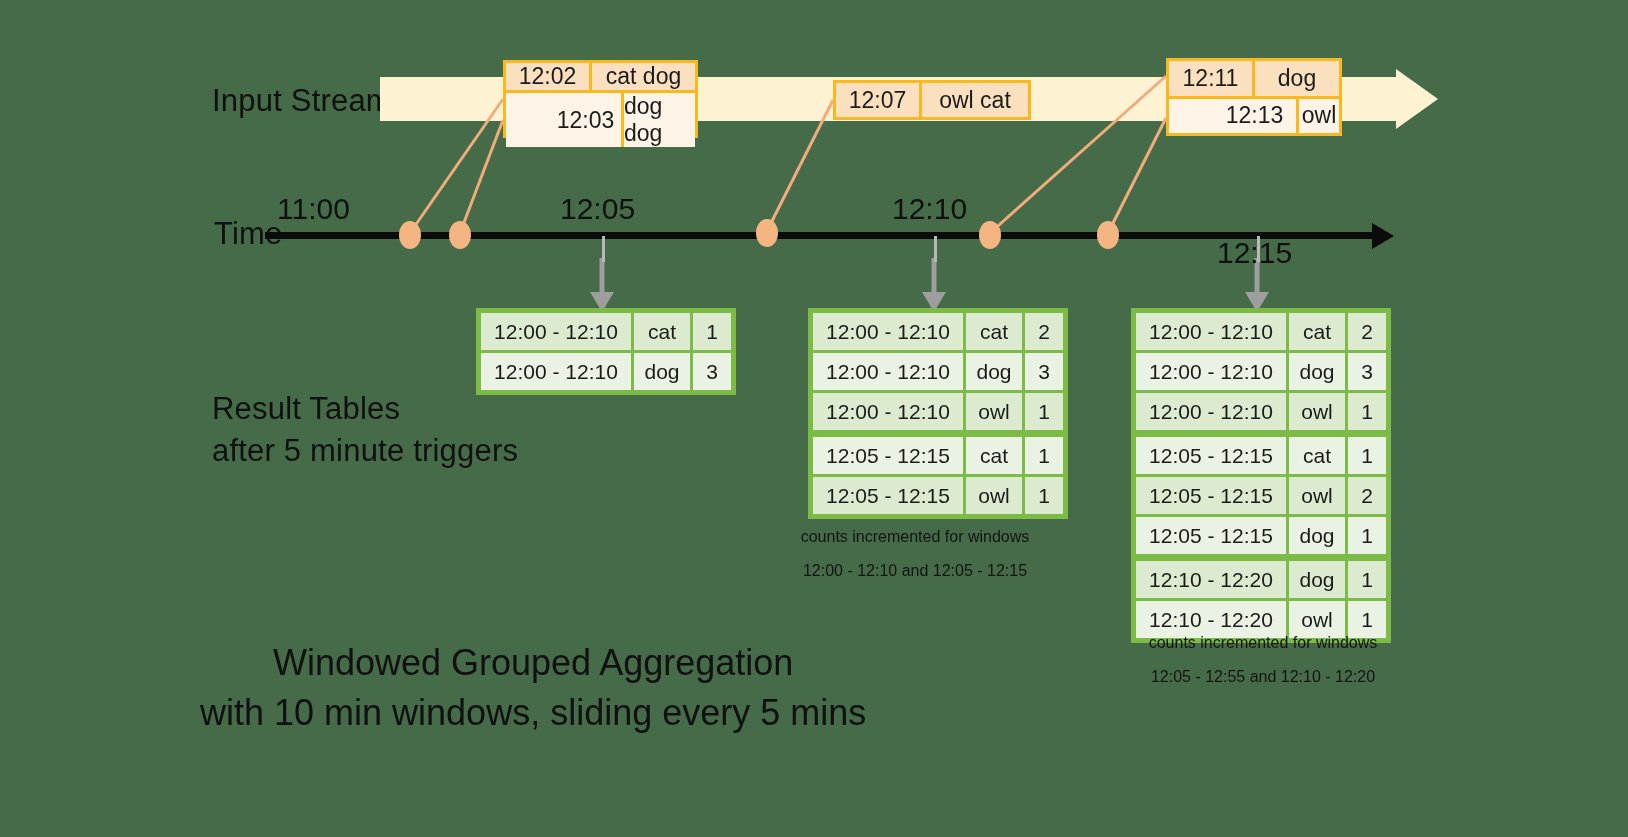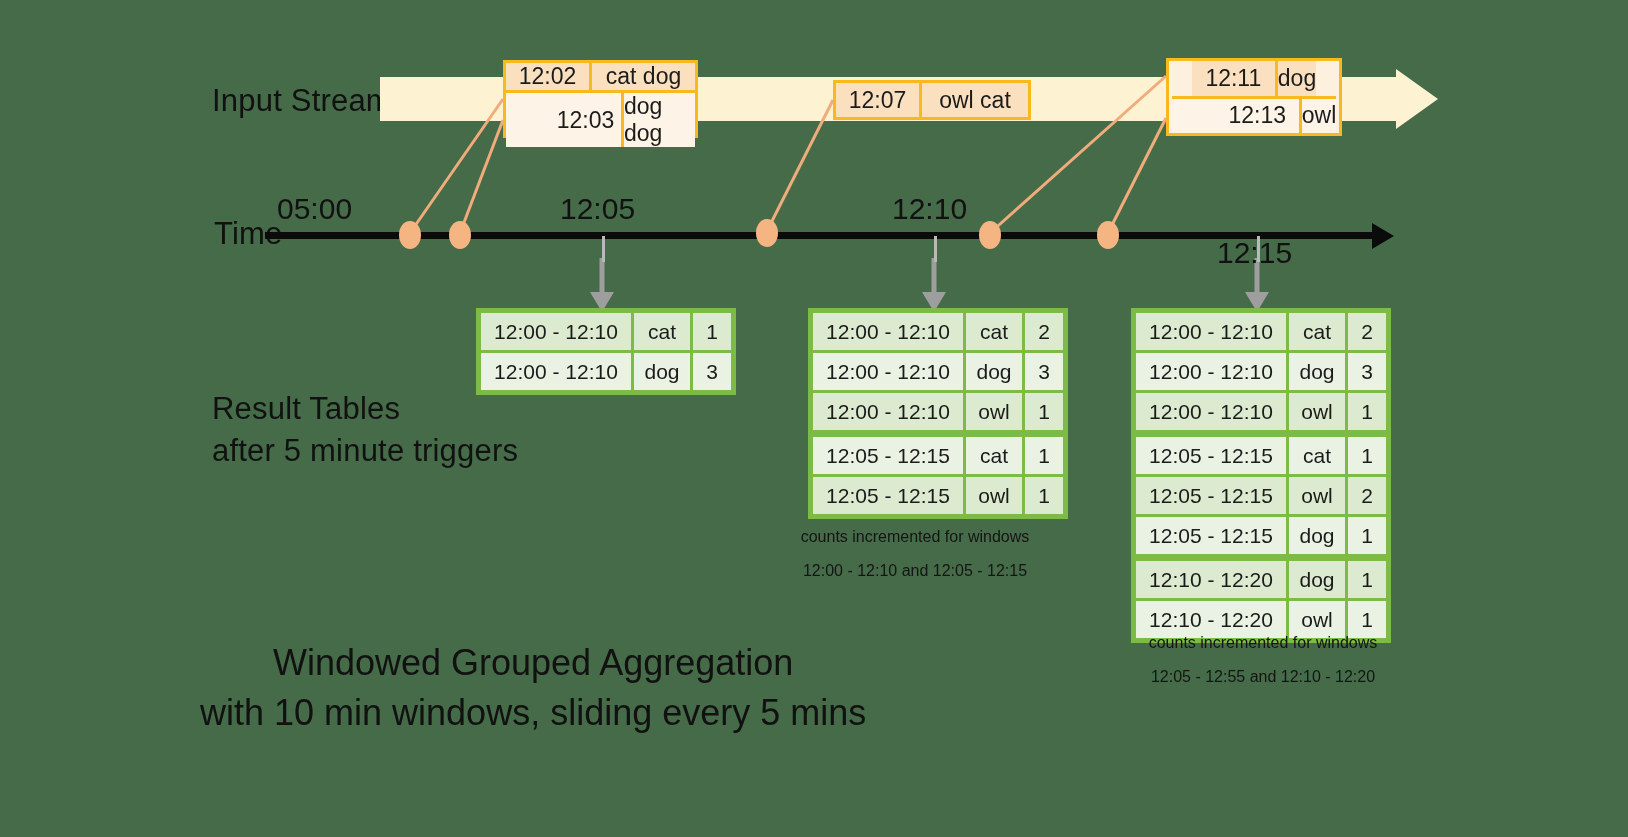--- a/index.html
+++ b/index.html
@@ -152,21 +152,21 @@
     </div>
   </div>
 
   <div class="evt" style="left:833px;top:80px;width:198px;height:40px;">
     <div class="evt-row tone-a">
       <div class="evt-cell time">12:07</div>
       <div class="evt-cell val">owl cat</div>
     </div>
   </div>
 
-  <div class="evt" style="left:1166px;top:58px;width:176px;height:78px;align-items:center;">
+  <div class="evt" style="left:1166px;top:58px;width:176px;height:78px;">
     <div class="evt-row tone-a">
       <div class="evt-cell time">12:11</div>
       <div class="evt-cell val">dog</div>
     </div>
     <div class="evt-row tone-b">
       <div class="evt-cell time">12:13</div>
       <div class="evt-cell val">owl</div>
     </div>
   </div>
 
@@ -194,21 +194,21 @@
 
   <div class="abs side-label" style="left:182px;top:216px;">Time</div>
 
   <div class="tl-line" style="left:265px;top:232px;width:1110px;"></div>
   <div class="tl-arrow" style="left:1372px;top:223px;"></div>
 
   <div class="tl-tick" style="left:602px;top:236px;height:26px;"></div>
   <div class="tl-tick" style="left:934px;top:236px;height:26px;"></div>
   <div class="tl-tick" style="left:1257px;top:236px;height:26px;"></div>
 
-  <div class="tl-label" style="left:277px;top:192px;">05:00</div>
+  <div class="tl-label" style="left:277px;top:192px;">11:00</div>
   <div class="tl-label" style="left:560px;top:192px;">12:05</div>
   <div class="tl-label" style="left:892px;top:192px;">12:10</div>
   <div class="tl-label" style="left:1217px;top:192px;margin-top:44px;">12:15</div>
 
   <div class="dot" style="left:399px;top:221px;"></div>
   <div class="dot" style="left:449px;top:221px;"></div>
   <div class="dot" style="left:756px;top:219px;"></div>
   <div class="dot" style="left:979px;top:221px;"></div>
   <div class="dot" style="left:1097px;top:221px;"></div>
 

